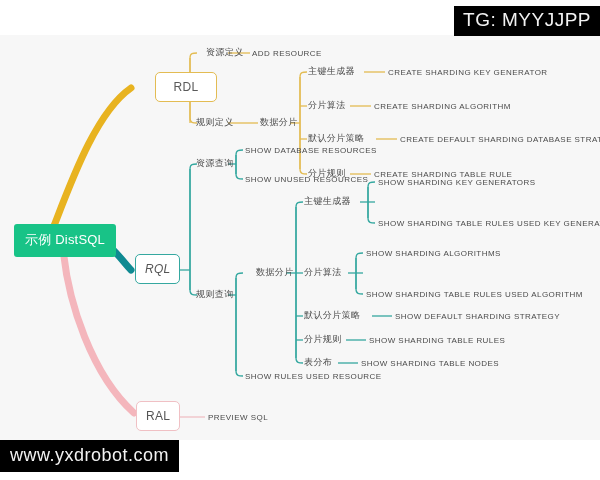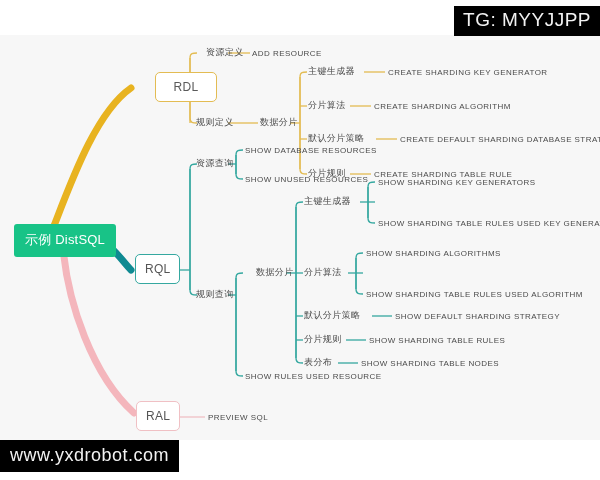--- a/index.html
+++ b/index.html
@@ -185,21 +185,21 @@
 
   <div class="node cn-label" style="left:308px; top:65px;">分片算法</div>
   <div class="node leaf-label" style="left:374px; top:67px;">CREATE SHARDING ALGORITHM</div>
 
   <div class="node cn-label" style="left:308px; top:98px;">默认分片策略</div>
   <div class="node leaf-label" style="left:400px; top:100px;">CREATE DEFAULT SHARDING DATABASE STRATEGY</div>
 
   <div class="node cn-label" style="left:308px; top:133px;">分片规则</div>
   <div class="node leaf-label" style="left:374px; top:135px;">CREATE SHARDING TABLE RULE</div>
 
-  <div class="node branch-node rql" style="left:135px; top:219px; width:45px;">
+  <div class="node branch-node rql" style="left:135px; top:219px; width:45px;font-style:italic;">
     <span>RQL</span>
   </div>
 
   <div class="node cn-label" style="left:196px; top:123px;">资源查询</div>
   <div class="node leaf-label" style="left:245px; top:140px;">SHOW UNUSED RESOURCES</div>
   <div class="node leaf-label" style="left:245px; top:111px;">SHOW DATABASE RESOURCES</div>
 
   <div class="node cn-label" style="left:196px; top:254px;">规则查询</div>
   <div class="node cn-label" style="left:256px; top:232px;">数据分片</div>
   <div class="node leaf-label" style="left:245px; top:337px;">SHOW RULES USED RESOURCE</div>

